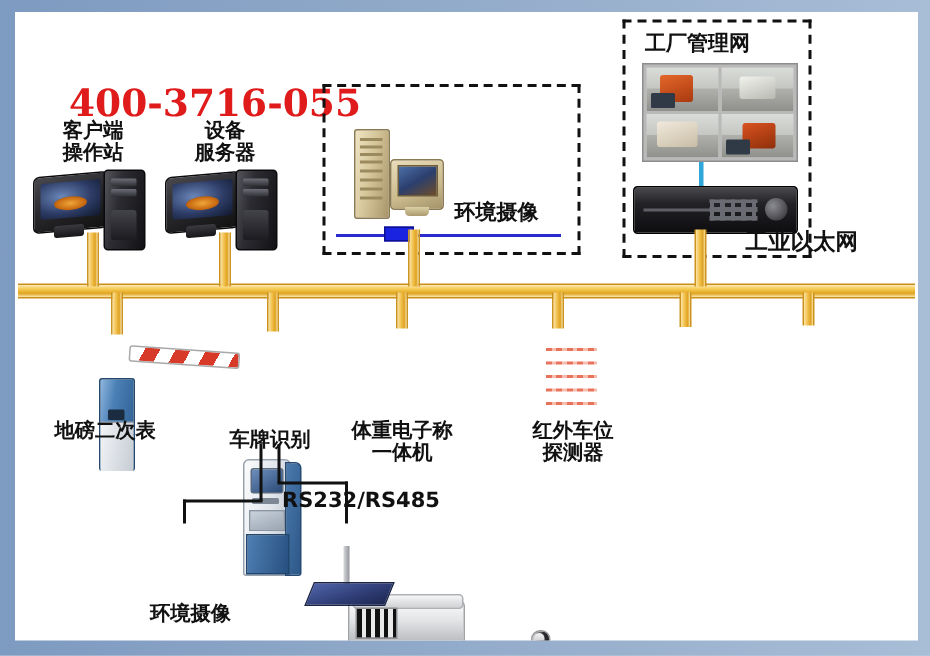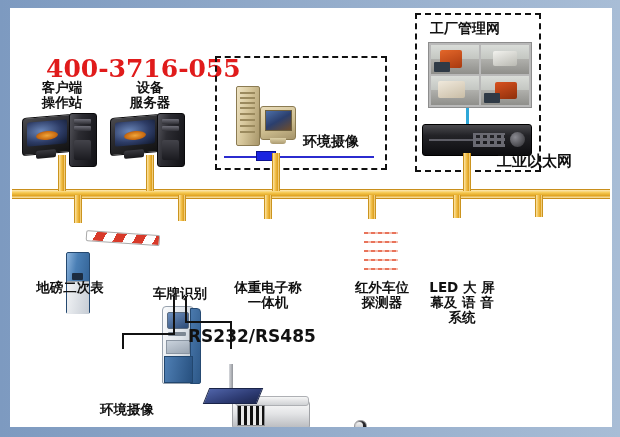--- a/index.html
+++ b/index.html
@@ -351,32 +351,29 @@
   </div>
 
   <div class="abs beam" style="left:354px;top:224px;width:34px;"></div>
   <div class="abs beam" style="left:354px;top:233px;width:34px;"></div>
   <div class="abs beam" style="left:354px;top:242px;width:34px;"></div>
   <div class="abs beam" style="left:354px;top:251px;width:34px;"></div>
   <div class="abs beam" style="left:354px;top:260px;width:34px;"></div>
   <div class="abs cnlabel" style="left:330px;top:272px;width:84px;">红外车位
 探测器</div>
 
-  <div class="abs cnlabel" style="left:410px;top:272px;width:84px;">LED 大 屏
-幕及 语 音
-系统</div>
 
 
   <div class="abs blkline" style="left:163px;top:288px;width:2px;height:38px;"></div>
   <div class="abs blkline" style="left:175px;top:288px;width:2px;height:26px;"></div>
   <div class="abs blkline" style="left:112px;top:325px;width:53px;height:2px;"></div>
   <div class="abs blkline" style="left:112px;top:325px;width:2px;height:16px;"></div>
   <div class="abs blkline" style="left:175px;top:313px;width:47px;height:2px;"></div>
   <div class="abs blkline" style="left:220px;top:313px;width:2px;height:28px;"></div>
-  <div class="abs" style="left:178px;top:318px;font-size:17px;font-weight:bold;color:#111;white-space:nowrap;">RS232/RS485</div>
+  <div class="abs" style="left:178px;top:318px;font-size:14px;font-weight:bold;color:#111;white-space:nowrap;">RS232/RS485</div>
 
   <div class="abs cnlabel" style="left:62px;top:394px;width:110px;">环境摄像</div>
 
   <div class="abs scalepost" style="left:219px;top:356px;"></div>
   <div class="abs scaleplate" style="left:196px;top:380px;"></div>
 
 </div>
 </div>
 
 </body></html>

